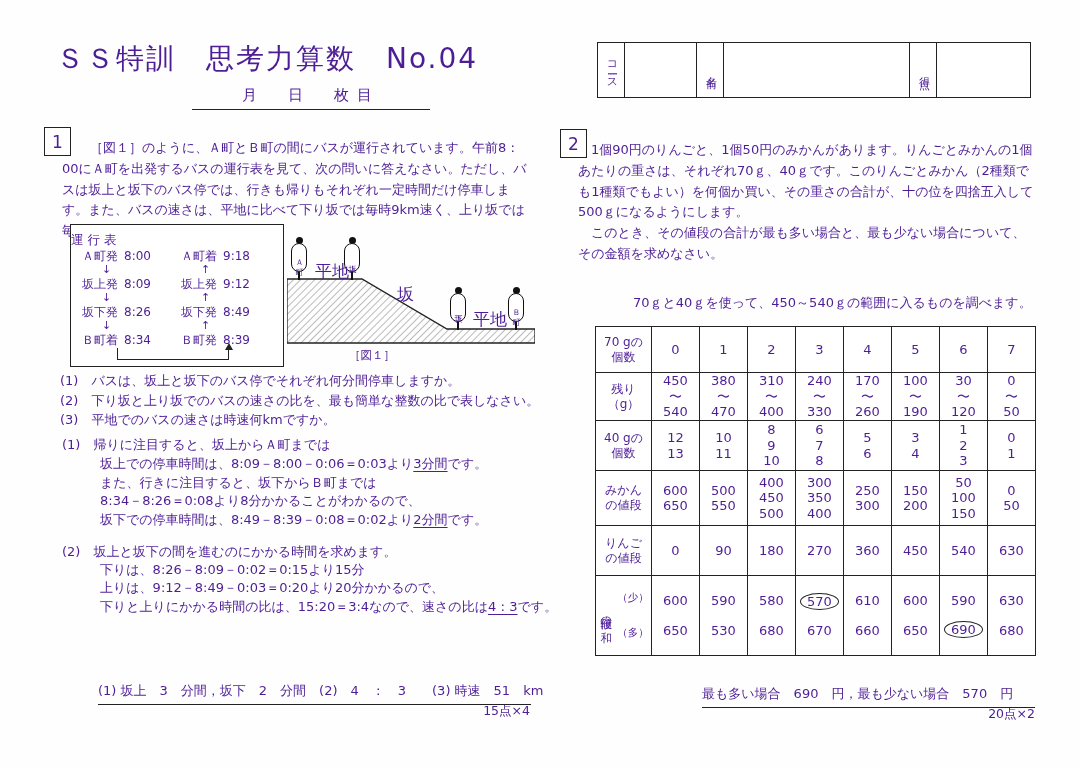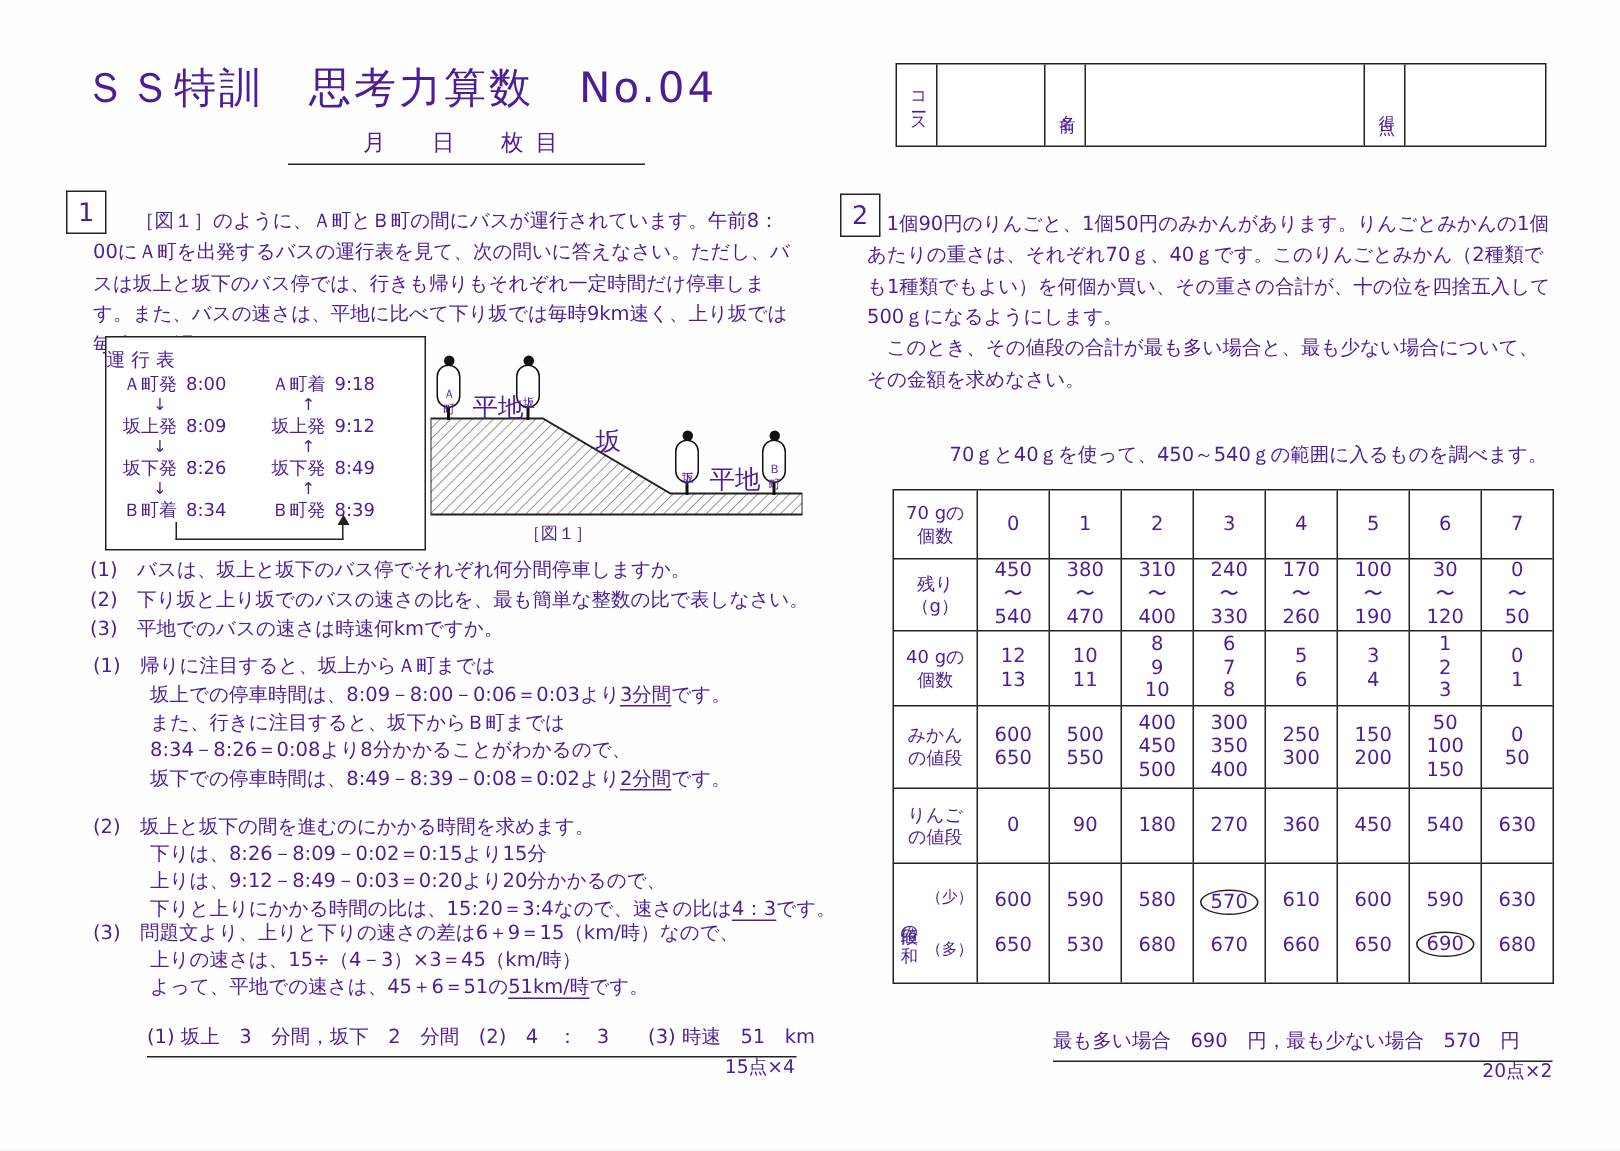--- a/index.html
+++ b/index.html
@@ -192,25 +192,20 @@
     <div class="sol-line"><span>坂下での停車時間は、8:49－8:39－0:08＝0:02より</span><span class="u">2分間</span><span>です。</span></div>
   </div>
 
   <div class="sol" id="sol2">
     <div class="sol-head">(2)　坂上と坂下の間を進むのにかかる時間を求めます。</div>
     <div class="sol-line"><span>下りは、8:26－8:09－0:02＝0:15より15分</span><span class="u"></span><span></span></div>
     <div class="sol-line"><span>上りは、9:12－8:49－0:03＝0:20より20分かかるので、</span><span class="u"></span><span></span></div>
     <div class="sol-line"><span>下りと上りにかかる時間の比は、15:20＝3:4なので、速さの比は</span><span class="u">4：3</span><span>です。</span></div>
   </div>
 
-  <div class="sol" id="sol3">
-    <div class="sol-head">(3)　問題文より、上りと下りの速さの差は6＋9＝15（km/時）なので、</div>
-    <div class="sol-line"><span>上りの速さは、15÷（4－3）×3＝45（km/時）</span><span class="u"></span><span></span></div>
-    <div class="sol-line"><span>よって、平地での速さは、45＋6＝51の</span><span class="u">51km/時</span><span>です。</span></div>
-  </div>
 
   <div class="abs ans-line" id="ans1">(1) 坂上　3　分間，坂下　2　分間　(2)　4　：　3　　(3) 時速　51　km</div>
   <div class="abs points" id="points1">15点×4</div>
 
   <div class="abs hbox">
     <div class="hcell hlabel">
         <span>コース</span>
       </div>
     <div class="hcell hblank1"></div>
     <div class="hcell hlabel">

